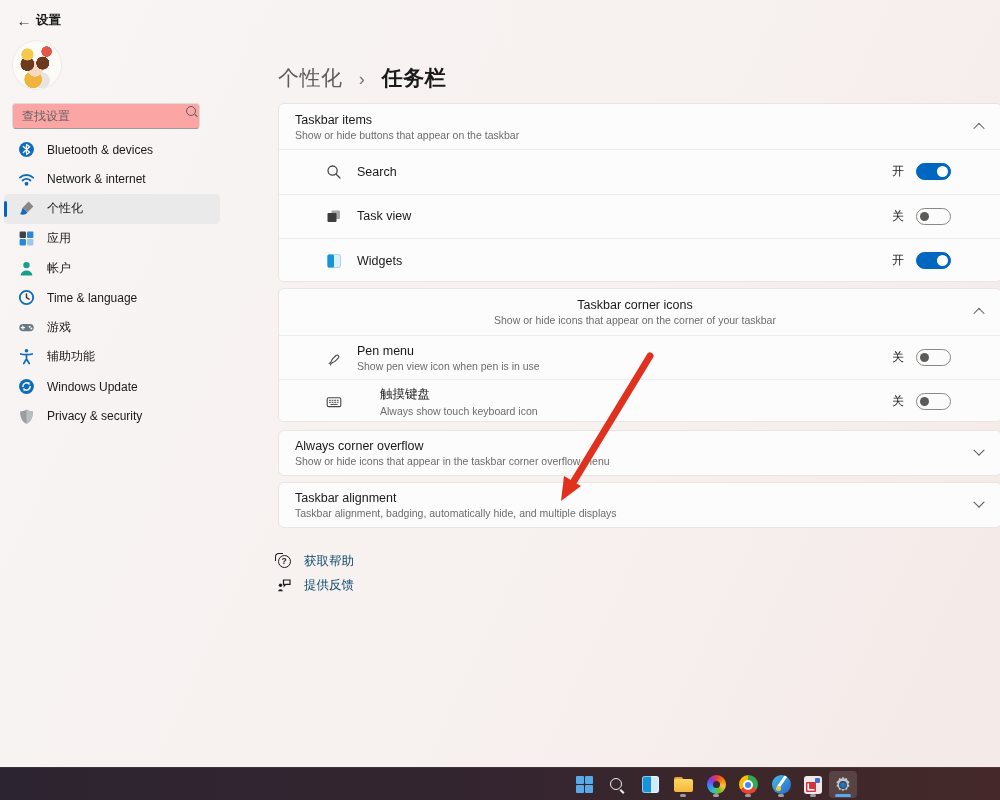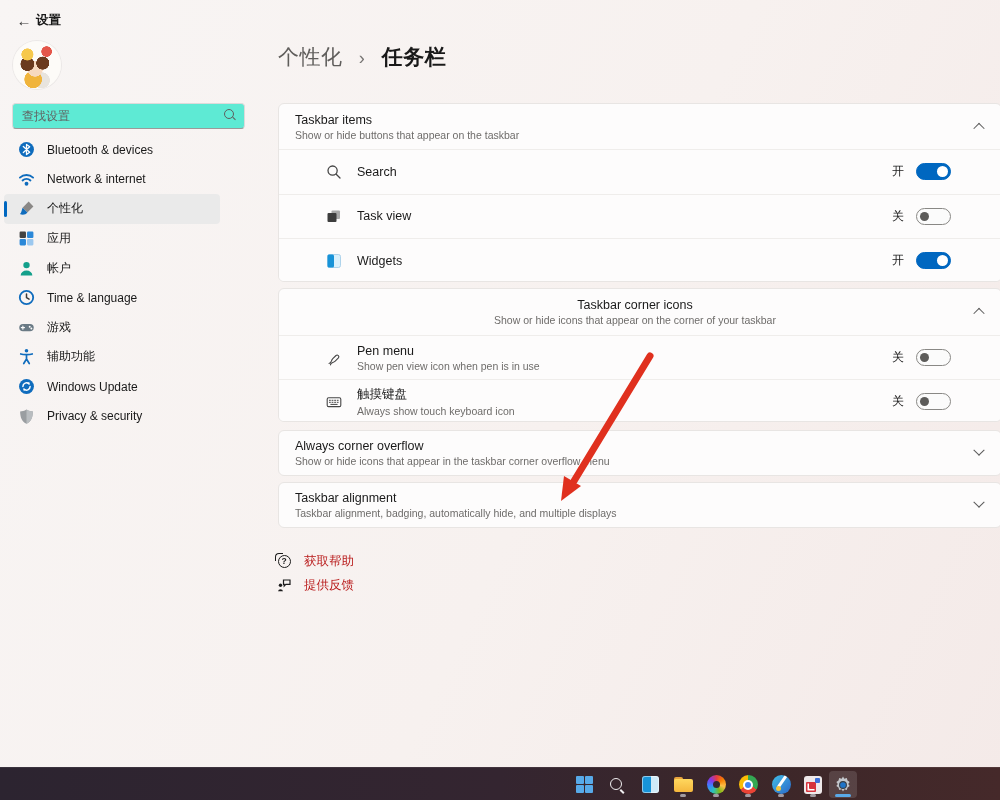--- a/index.html
+++ b/index.html
@@ -20,38 +20,38 @@
       radial-gradient(circle at 70% 22%, #e4564a 0 10%, transparent 11%),
       radial-gradient(circle at 30% 48%, #6b3a1e 0 16%, transparent 17%),
       radial-gradient(circle at 62% 46%, #6b3a1e 0 16%, transparent 17%),
       radial-gradient(circle at 46% 58%, #f7d9c0 0 20%, transparent 21%),
       radial-gradient(circle at 42% 80%, #f0b43c 0 18%, transparent 19%),
       radial-gradient(circle at 60% 82%, #e8e4de 0 16%, transparent 17%),
       radial-gradient(circle at 50% 50%, #fdfbf8 0 70%, #f3ece6 100%);
     box-shadow:0 0 0 1px rgba(0,0,0,.05);
   }
   
-  .sb-search { position:absolute; left:12px; top:103px; width:233px; height:26px;
-    background:#5eead4; border:1px solid #dcdada; border-bottom-color:#9a9a9a; border-radius:4px;
-    display:flex; align-items:center; }
+  .sb-search { position:absolute; left:12px; top:103px; width:188px; height:26px;
+    background:#fca5a5; border:1px solid #dcdada; border-bottom-color:#9a9a9a; border-radius:4px;
+    display:flex; }
   .sb-search input { flex:1; border:none; outline:none; background:transparent; font-size:12px; padding:0 6px 0 9px; color:#444; font-family:inherit; }
   .sb-search input::placeholder { color:#616161; opacity:1; }
   .sb-search .mag { width:18px; height:18px; margin-right:5px; position:relative; flex:none; }
   .mag::before { content:""; position:absolute; left:3px; top:2px; width:8px; height:8px; border:1.2px solid #5f5f5f; border-radius:50%; }
   .mag::after { content:""; position:absolute; left:11px; top:11px; width:4px; height:1.2px; background:#5f5f5f; transform:rotate(45deg); }
   
   .nav { position:absolute; left:4px; top:135px; width:216px; }
   .nav-item { position:relative; height:29.6px; display:flex; align-items:center; gap:12px; padding-left:14px; border-radius:4px; cursor:pointer; }
   .nav-item[data-selected="true"] { background:#eaeaea; }
   .nav-item[data-selected="true"]::before { content:""; position:absolute; left:0; top:7px; width:3px; height:16px; border-radius:2px; background:#0067c0; }
   .nav-ic { width:17px; height:17px; flex:none; display:grid; place-items:center; }
   .nav-ic svg { width:17px; height:17px; }
   .nav-label { font-size:12px; color:#191919; white-space:nowrap; }
   
-  .crumb { position:absolute; left:278px; top:43px; font-size:21px; letter-spacing:.5px;text-align:center; }
+  .crumb { position:absolute; left:278px; top:64px; font-size:21px; letter-spacing:.5px;text-align:center; }
   .crumb .parent { color:#5f5d5b; }
   .crumb .sep { color:#767472; margin:0 10px; font-size:18px; }
   .crumb .current { color:#191919; font-weight:600; }
   .card { position:absolute; left:278px; width:724px; background:#fdfcfc; border:1px solid #e8e5e3; border-radius:6px; overflow:hidden; }
   .exp-header { display:flex; align-items:center; padding:0 14px 0 16px; cursor:pointer; }
   .exp-text { flex:1; }
   .exp-title { font-size:12.5px; color:#1a1a1a; }
   .exp-sub { font-size:10.5px; color:#6e6c6a; margin-top:2px; }
   .chevron { width:8px; height:8px; border-right:1.3px solid #5a5a5a; border-bottom:1.3px solid #5a5a5a; flex:none; margin-right:4px; }
   .chevron[data-dir="up"] { transform:rotate(-135deg) translate(-1px,-1px); }
@@ -65,21 +65,21 @@
   .rright { display:flex; align-items:center; gap:12px; margin-right:28px; }
   .tog-label { font-size:12px; color:#1a1a1a; }
   .toggle { position:relative; width:35px; height:17px; border-radius:9px; cursor:pointer; flex:none; }
   .toggle[data-state="on"] { background:#0067c0; border:1px solid #0067c0; }
   .toggle[data-state="on"]::after { content:""; position:absolute; right:2px; top:2px; width:11px; height:11px; border-radius:50%; background:#fff; }
   .toggle[data-state="off"] { background:#fbfbfb; border:1px solid #898885; }
   .toggle[data-state="off"]::after { content:""; position:absolute; left:3px; top:3px; width:9px; height:9px; border-radius:50%; background:#5c5b59; }
   
   .links { position:absolute; left:276px; top:549px; }
   .link-row { display:flex; align-items:center; gap:12px; height:24px; cursor:pointer; }
-  .link-label { font-size:12.5px; color:#b91c1c; }
+  .link-label { font-size:12.5px; color:#0c4a6e; }
   .lic { width:16px; height:16px; display:grid; place-items:center; }
   .help-badge { width:13px; height:13px; border:1.5px solid #1b1b1b; border-radius:50%; display:grid; place-items:center; font-size:8.5px; font-weight:700; color:#1b1b1b; position:relative; }
   .help-badge::after { content:"?"; }
   .help-badge::before { content:""; position:absolute; left:-4px; top:-3px; width:7px; height:7px; border-left:1.5px solid #1b1b1b; border-top:1.5px solid #1b1b1b; border-radius:4px 0 0 0; }
   
   .arrow-overlay { position:absolute; left:0; top:0; width:1000px; height:800px; pointer-events:none; }
   
   .taskbar { position:absolute; left:0; bottom:0; width:1000px; height:33px;
     background:linear-gradient(90deg,#2c2430 0%,#342530 50%,#3d2729 78%,#45292a 100%);
     border-top:1px solid rgba(255,255,255,.07); }
@@ -301,21 +301,21 @@
       </span>
     <div class="rtext">
       <div class="rlabel">Pen menu</div>
       <div class="rsub">Show pen view icon when pen is in use</div>
     </div>
     <div class="rright">
       <span class="tog-label">关</span>
       <span class="toggle" data-state="off"></span>
     </div>
   </div>
-  <div class="row" style="height:44px;">
+  <div class="row" style="height:44px;gap:23px;">
     <span class="ricon">
         <svg viewBox="0 0 16 16">
           <rect x="1.2" y="3.8" width="13.6" height="8.8" rx="1.4" fill="none" stroke="#454545" stroke-width="1.1"></rect>
           <path d="M3.4 6.3 h1 M6 6.3 h1 M8.6 6.3 h1 M11.2 6.3 h1 M3.4 8.3 h1 M6 8.3 h1 M8.6 8.3 h1 M11.2 8.3 h1 M4.8 10.4 h6.4" stroke="#454545" stroke-width="1" stroke-linecap="round"></path>
         </svg>
       </span>
     <div class="rtext">
       <div class="rlabel">触摸键盘</div>
       <div class="rsub">Always show touch keyboard icon</div>
     </div>

